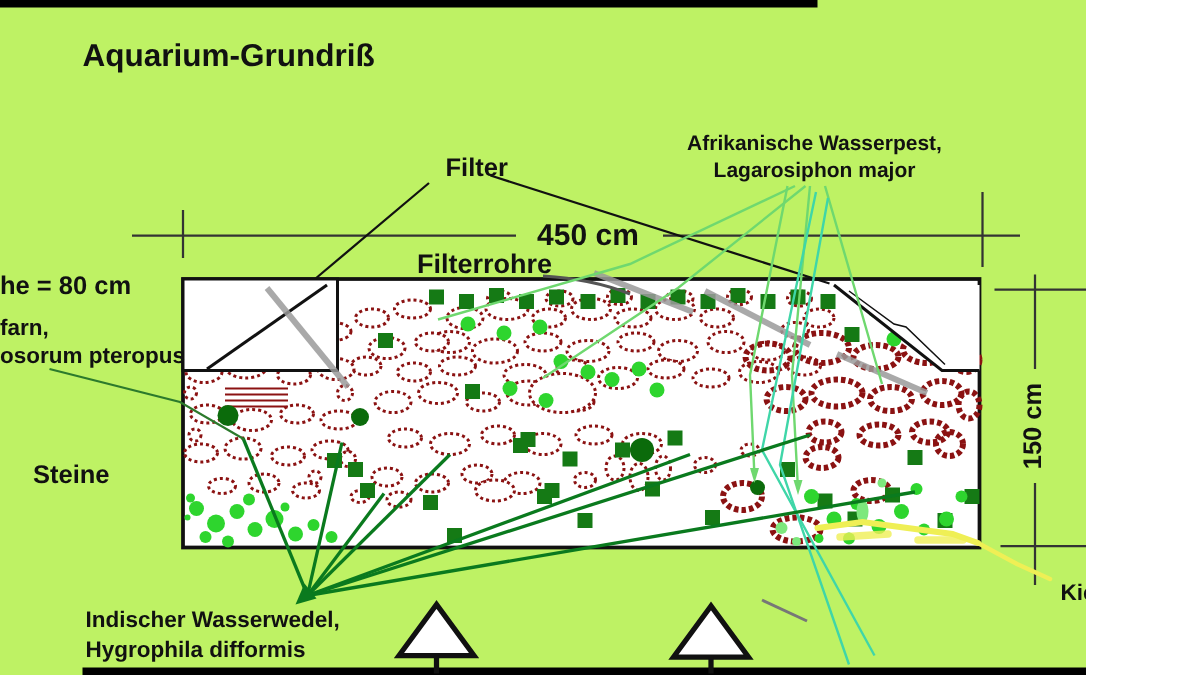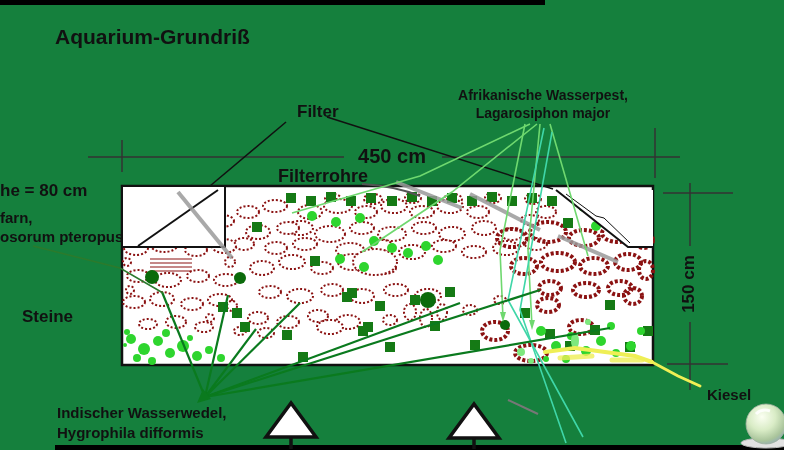--- a/index.html
+++ b/index.html
@@ -1,16 +1,16 @@
 <!DOCTYPE html>
 <html style="--ink: #111111; --stone: #8b1212; --plant-dark: #157a15; --plant-deep: #0b6b0b; --plant-bright: #2ed52e; --plant-light: #7de87d; --leader-light: #6fd86f; --leader-dark: #0a7a1e; --teal: #3fd6a8; --gravel-yellow: #efef55; --pipe-gray: #9a9a9a;"><head>
 <meta charset="utf-8">
 <style>
   html,body{margin:0;padding:0;background:#fff;}
-  #stage{position:relative;width:784px;height:450px;background:#15803d;overflow:hidden;
+  #stage{position:relative;width:724px;height:450px;background:#bef264;overflow:hidden;
          font-family:"Liberation Sans",sans-serif;text-decoration:underline;}
   svg{position:absolute;left:0;top:0;}
   text{font-family:"Liberation Sans",sans-serif;font-weight:bold;fill:var(--ink);}
   .stone{fill:#ffffff;stroke:var(--stone);stroke-width:2;stroke-dasharray:2 2;}
   .stone.thick{stroke-width:4;stroke-dasharray:3 2;fill:none;}
   .sq{fill:var(--plant-dark);}
   .dot{fill:var(--plant-bright);}
   .ldot{fill:var(--plant-light);}
   .blob{fill:var(--plant-deep);}
   .hatch{stroke:var(--stone);stroke-width:1.2;}

